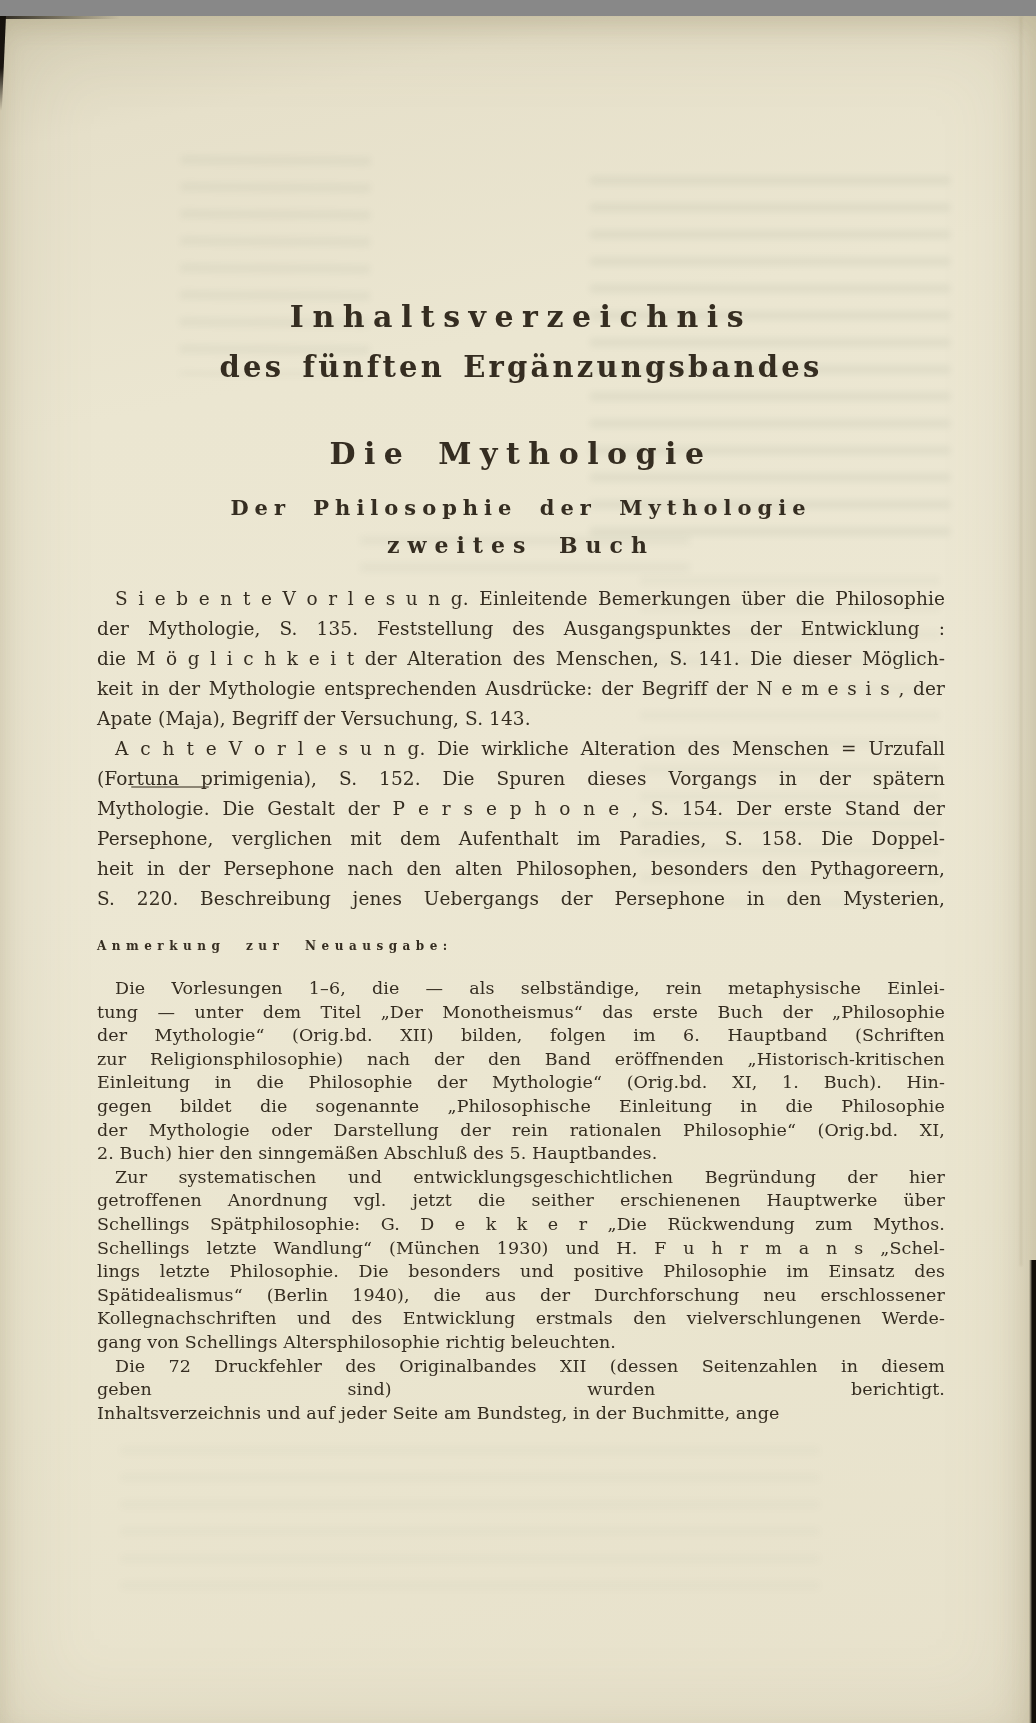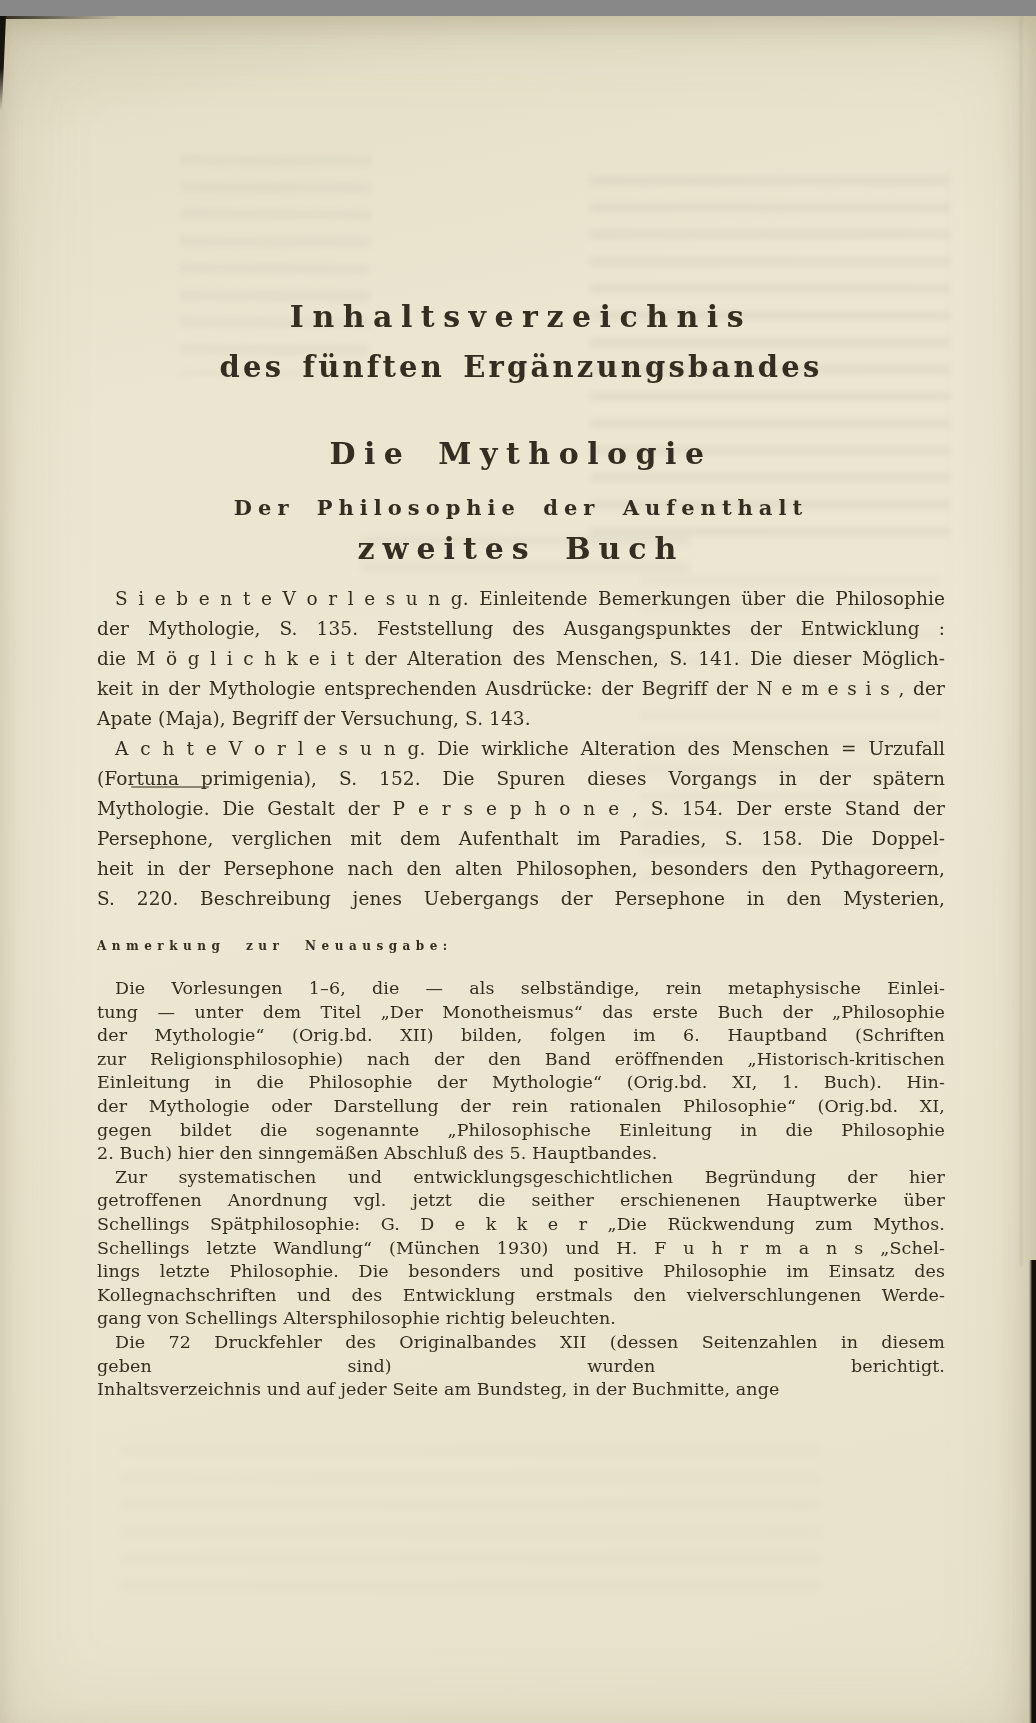--- a/index.html
+++ b/index.html
@@ -36,21 +36,21 @@
   .g4 { left: 640px; top: 560px;  width: 300px; height: 330px; opacity: .045; }
   .g5 { left: 120px; top: 1430px; width: 700px; height: 160px; opacity: .03; }
 
   
   .t { position: absolute; left: 97px; width: 848px; text-align: center;
        font-weight: 700; line-height: 1; white-space: nowrap; }
   .t1 { top: 286px; font-size: 30px; letter-spacing: 8.5px; word-spacing: 6px; }
   .t2 { top: 337px; font-size: 29px; letter-spacing: 3.2px; word-spacing: 5px; }
   .t3 { top: 423px; font-size: 30px; letter-spacing: 8.5px; word-spacing: 8px; }
   .t4 { top: 481px; font-size: 21px; letter-spacing: 6px;   word-spacing: 9px; }
-  .t5 { top: 518px; font-size: 30px; letter-spacing: 8px;   word-spacing: 10px; }
+  .t5 { top: 518px; font-size: 22px; letter-spacing: 8px;   word-spacing: 10px; }
 
   
   .block { position: absolute; left: 97px; width: 848px; font-weight: 400; }
   .body-block { top: 568px; font-size: 18.5px; line-height: 30px; }
   .note-block { top: 961px; font-size: 17.5px; line-height: 23.6px; }
   .line {
     text-align: justify;
     text-align-last: justify;
     white-space: nowrap;
     letter-spacing: .1px;
@@ -102,21 +102,21 @@
 
   <div class="ghost g1"></div>
   <div class="ghost g2"></div>
   <div class="ghost g3"></div>
   <div class="ghost g4"></div>
   <div class="ghost g5"></div>
 
   <div class="t t1">Inhaltsverzeichnis</div>
   <div class="t t3">Die Mythologie</div>
   <div class="t t2">des fünften Ergänzungsbandes</div>
-  <div class="t t4">Der Philosophie der Aufenthalt</div>
+  <div class="t t4">Der Philosophie der Mythologie</div>
   <div class="t t5">zweites Buch</div>
 
   <div class="block body-block">
     <div class="para">
         <div class="line">S i e b e n t e  V o r l e s u n g.  Einleitende Bemerkungen über die Philosophie</div>
         <div class="line">der Mythologie, S. 135. Feststellung des Ausgangspunktes der Entwicklung :</div>
         <div class="line">die M ö g l i c h k e i t der Alteration des Menschen, S. 141. Die dieser Möglich-</div>
         <div class="line">keit in der Mythologie entsprechenden Ausdrücke: der Begriff der N e m e s i s , der</div>
         <div class="line">Apate (Maja), Begriff der Versuchung, S. 143.</div>
       </div>
@@ -132,30 +132,31 @@
 
   <div class="note-heading">Anmerkung zur Neuausgabe:</div>
 
   <div class="block note-block">
     <div class="para">
         <div class="line">Die Vorlesungen 1–6, die — als selbständige, rein metaphysische Einlei-</div>
         <div class="line">tung — unter dem Titel „Der Monotheismus“ das erste Buch der „Philosophie</div>
         <div class="line">der Mythologie“ (Orig.bd. XII) bilden, folgen im 6. Hauptband (Schriften</div>
         <div class="line">zur Religionsphilosophie) nach der den Band eröffnenden „Historisch-kritischen</div>
         <div class="line">Einleitung in die Philosophie der Mythologie“ (Orig.bd. XI, 1. Buch). Hin-</div>
+        <div class="line">gegen bildet die sogenannte „Philosophische Einleitung in die Philosophie</div>
         <div class="line">der Mythologie oder Darstellung der rein rationalen Philosophie“ (Orig.bd. XI,</div>
-        <div class="line">gegen bildet die sogenannte „Philosophische Einleitung in die Philosophie</div>
         <div class="line">2. Buch) hier den sinngemäßen Abschluß des 5. Hauptbandes.</div>
       </div>
     <div class="para">
         <div class="line">Zur systematischen und entwicklungsgeschichtlichen Begründung der hier</div>
         <div class="line">getroffenen Anordnung vgl. jetzt die seither erschienenen Hauptwerke über</div>
         <div class="line">Schellings Spätphilosophie: G. D e k k e r „Die Rückwendung zum Mythos.</div>
         <div class="line">Schellings letzte Wandlung“ (München 1930) und H. F u h r m a n s „Schel-</div>
         <div class="line">lings letzte Philosophie. Die besonders und positive Philosophie im Einsatz des</div>
+        <div class="line">Spätidealismus“ (Berlin 1940), die aus der Durchforschung neu erschlossener</div>
         <div class="line">Kollegnachschriften und des Entwicklung erstmals den vielverschlungenen Werde-</div>
         <div class="line">gang von Schellings Altersphilosophie richtig beleuchten.</div>
       </div>
     <div class="para">
         <div class="line">Die 72 Druckfehler des Originalbandes XII (dessen Seitenzahlen in diesem</div>
         <div class="line">geben sind) wurden berichtigt.</div>
         <div class="line">Inhaltsverzeichnis und auf jeder Seite am Bundsteg, in der Buchmitte, ange</div>
       </div>
   </div>
 

